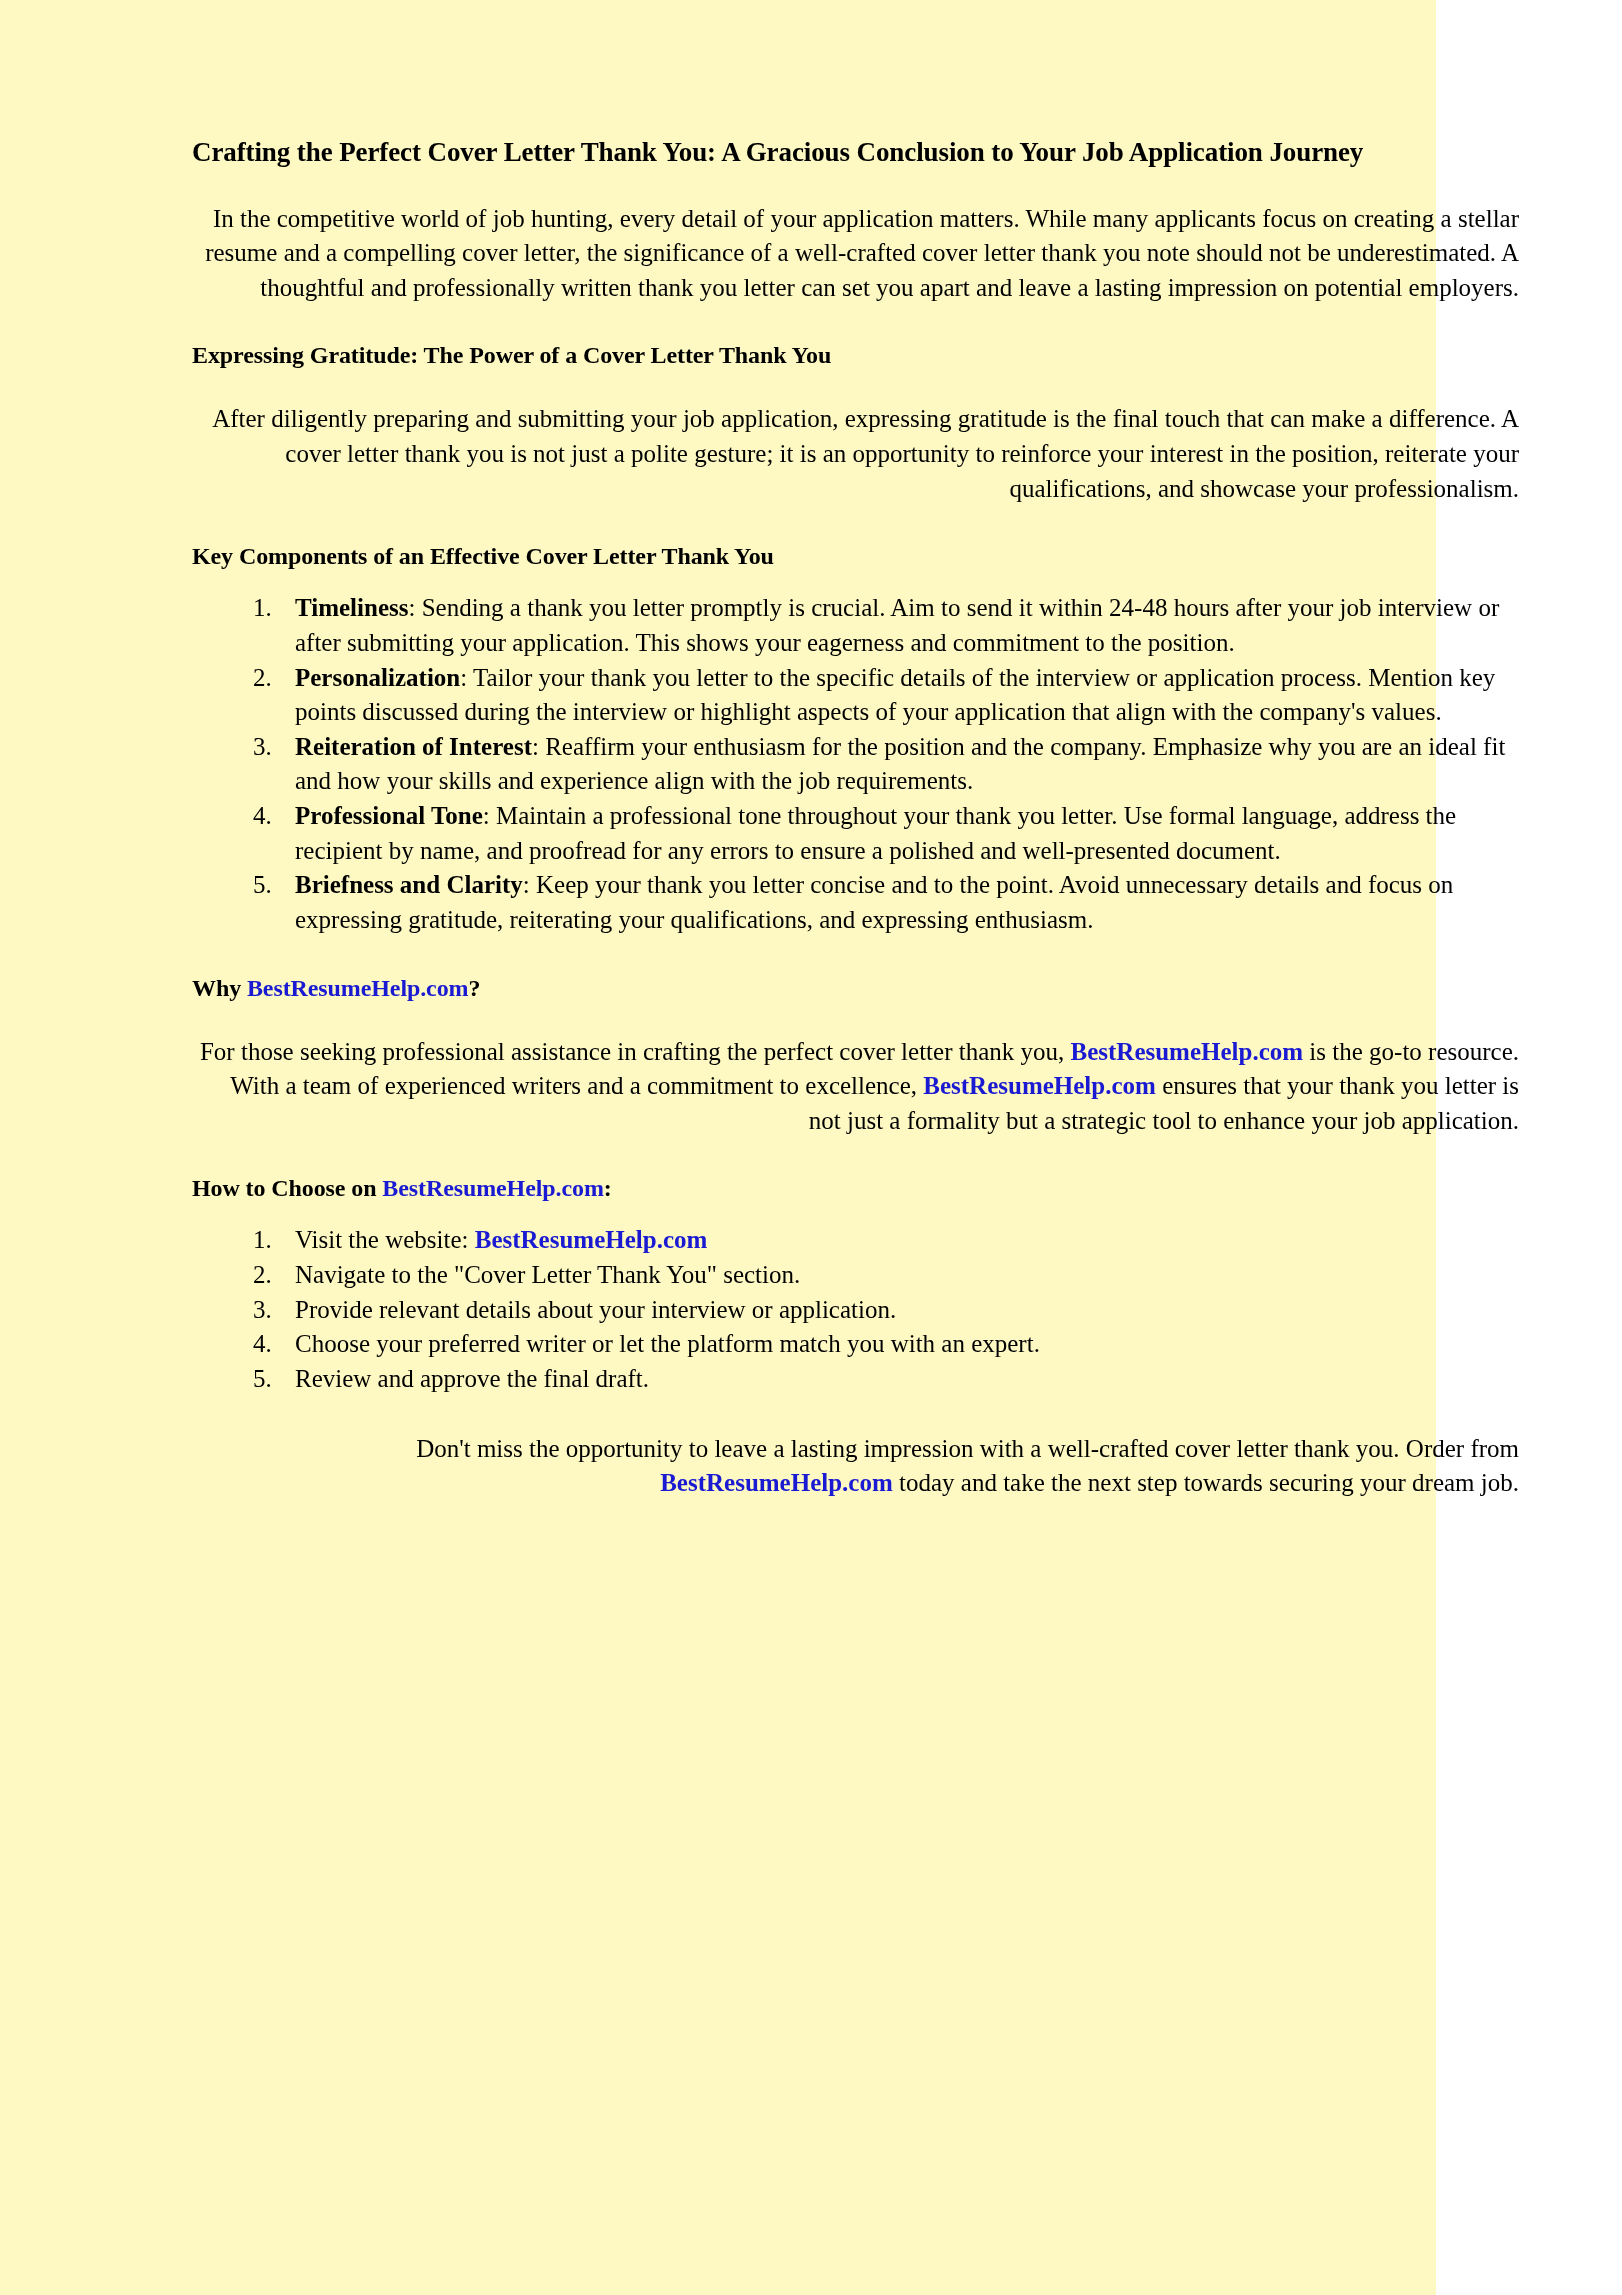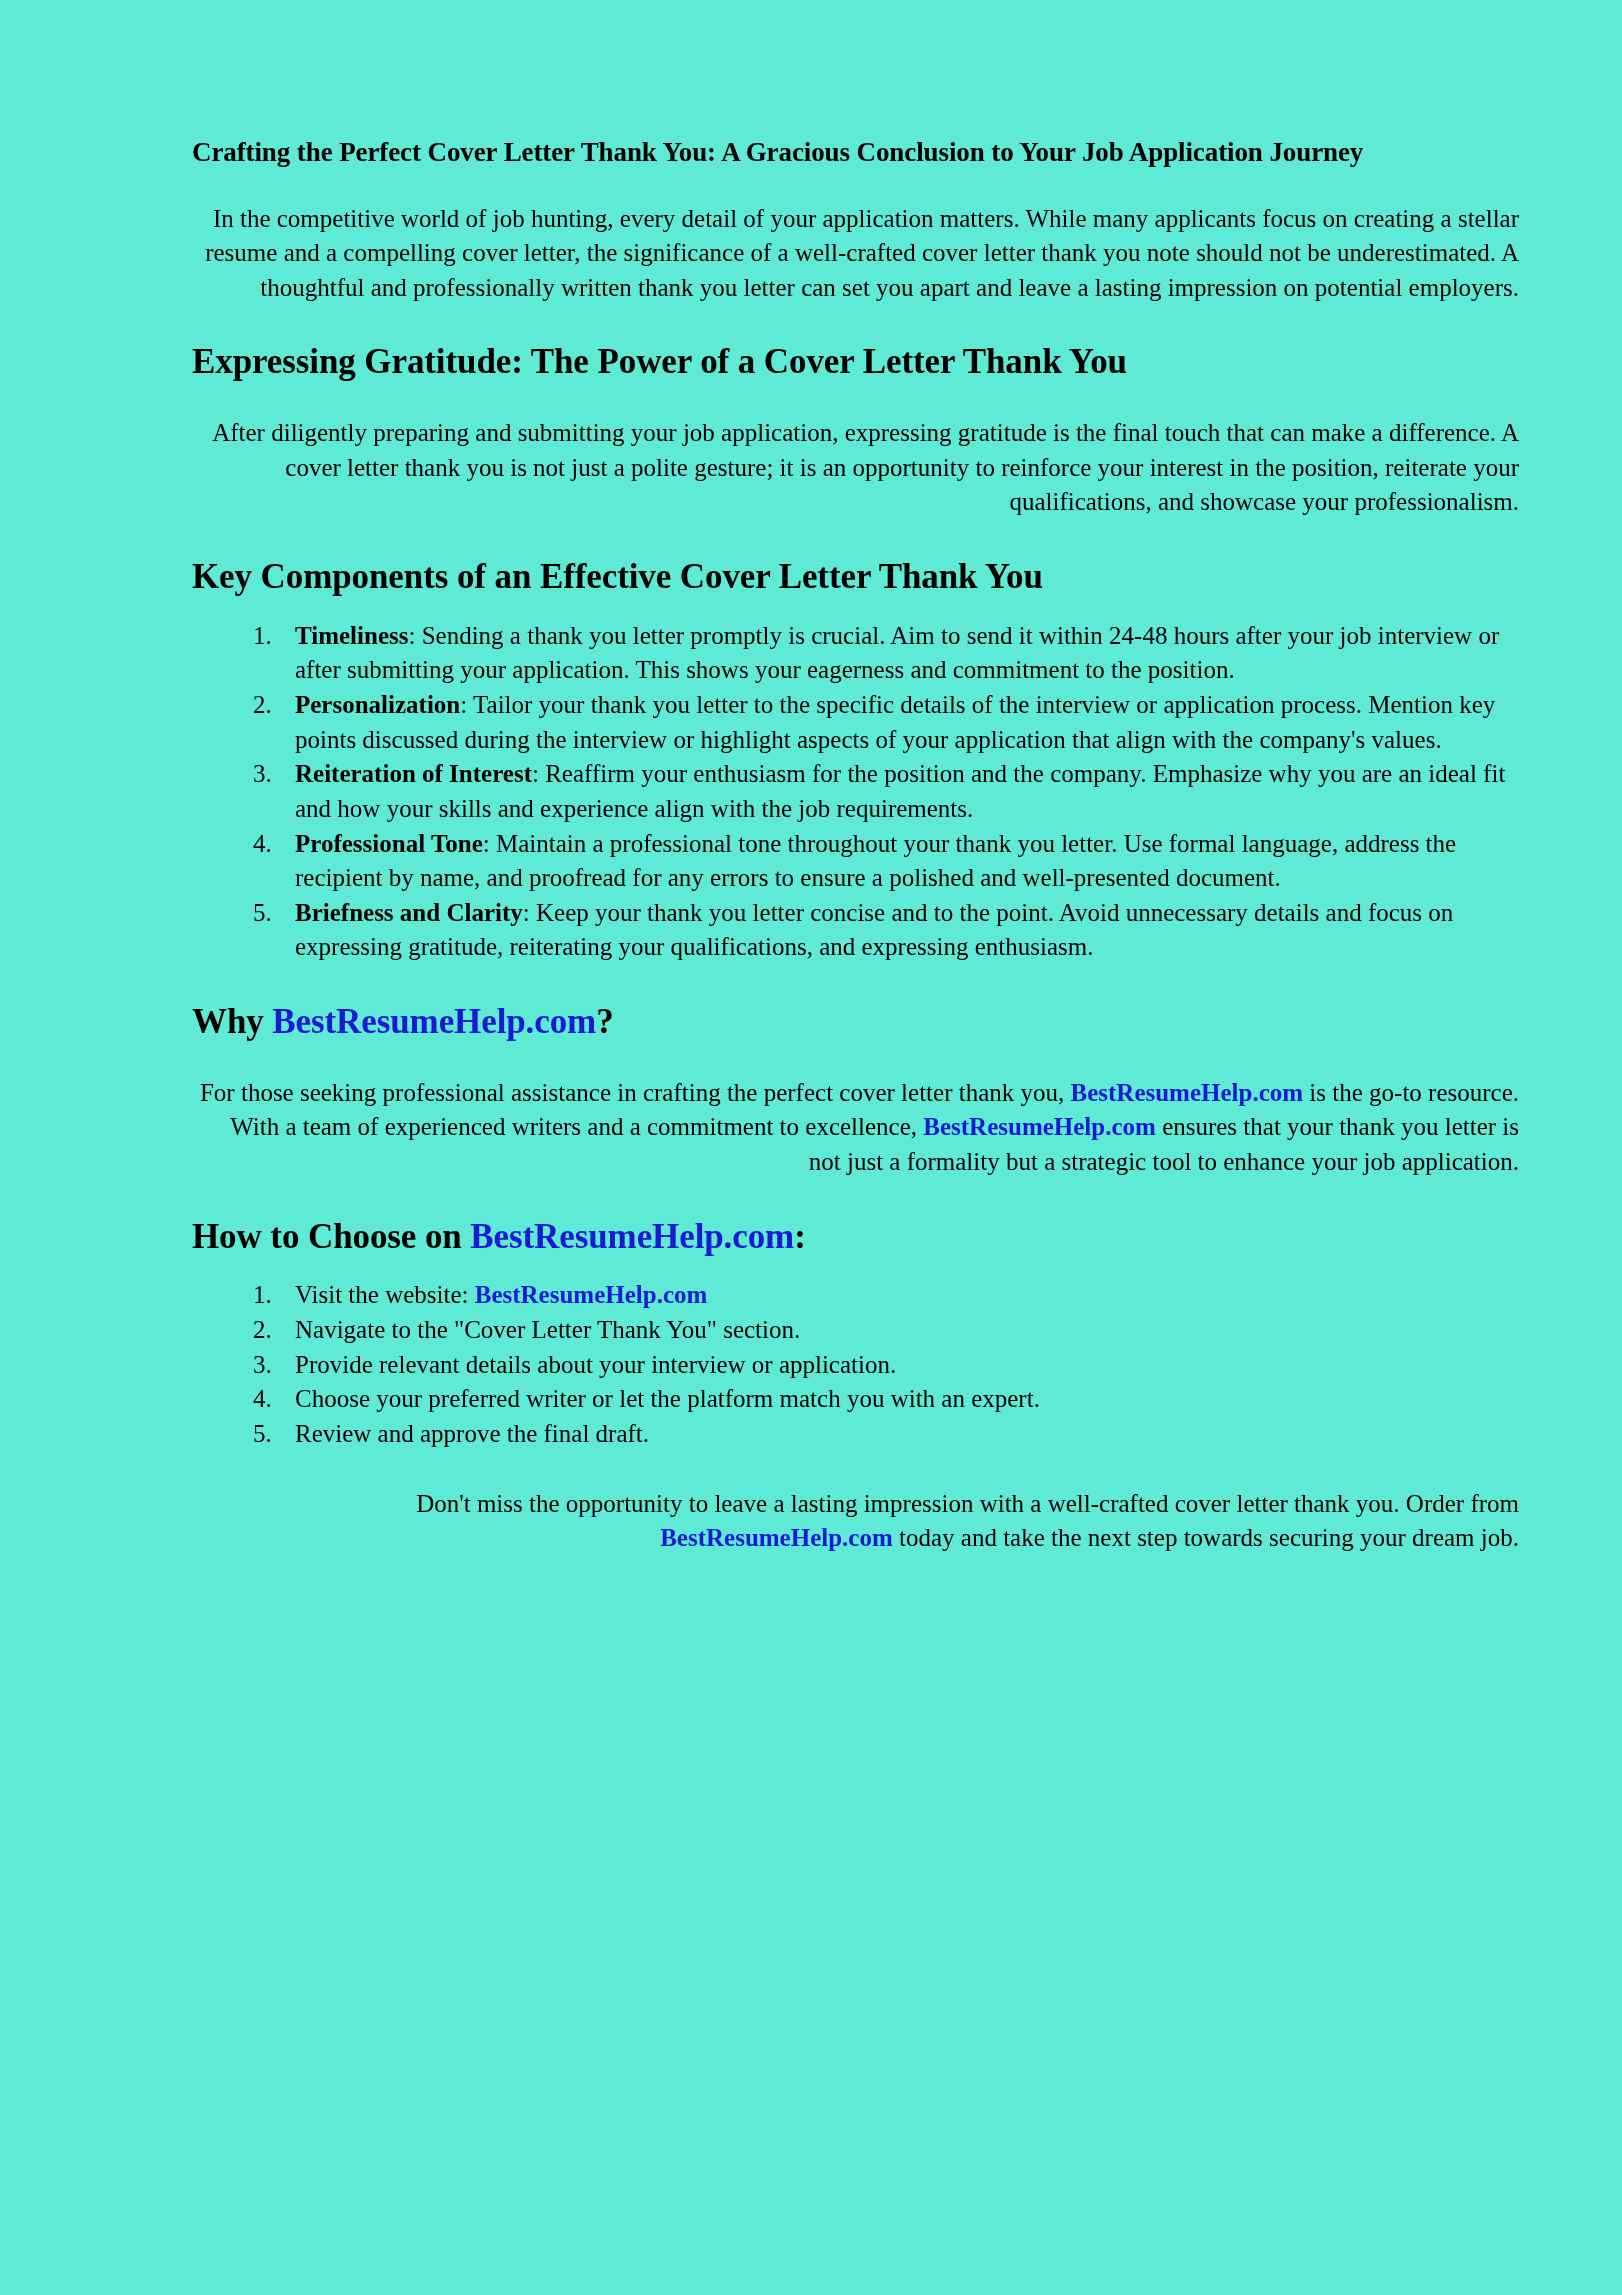--- a/index.html
+++ b/index.html
@@ -9,40 +9,40 @@
   }
   body {
     width: 1622px;
     height: 2295px;
     font-family: "Liberation Serif", "DejaVu Serif", serif;
     color: #000000;
     -webkit-font-smoothing: antialiased;
   }
   .page {
     position: relative;
-    width: 1622px;
+    width: 1436px;
     height: 2295px;
-    background: #5eead4;
+    background: #fef9c3;
     box-sizing: border-box;
     padding: 135px 104px 0 192px;
   }
   .content {
     width: 1327px;
   }
 
   
   h1.doc-title {
     font-size: 27px;
     font-weight: bold;
     line-height: 1.28;
     margin: 0 0 0 0;
     letter-spacing: -0.1px;
   }
   h2.section-heading {
-    font-size: 35px;
+    font-size: 24px;
     font-weight: bold;
     line-height: 1.25;
     margin: 0;
     letter-spacing: -0.1px;
   }
 
   
   p.body-para {
     font-size: 25px;
     line-height: 1.385;

